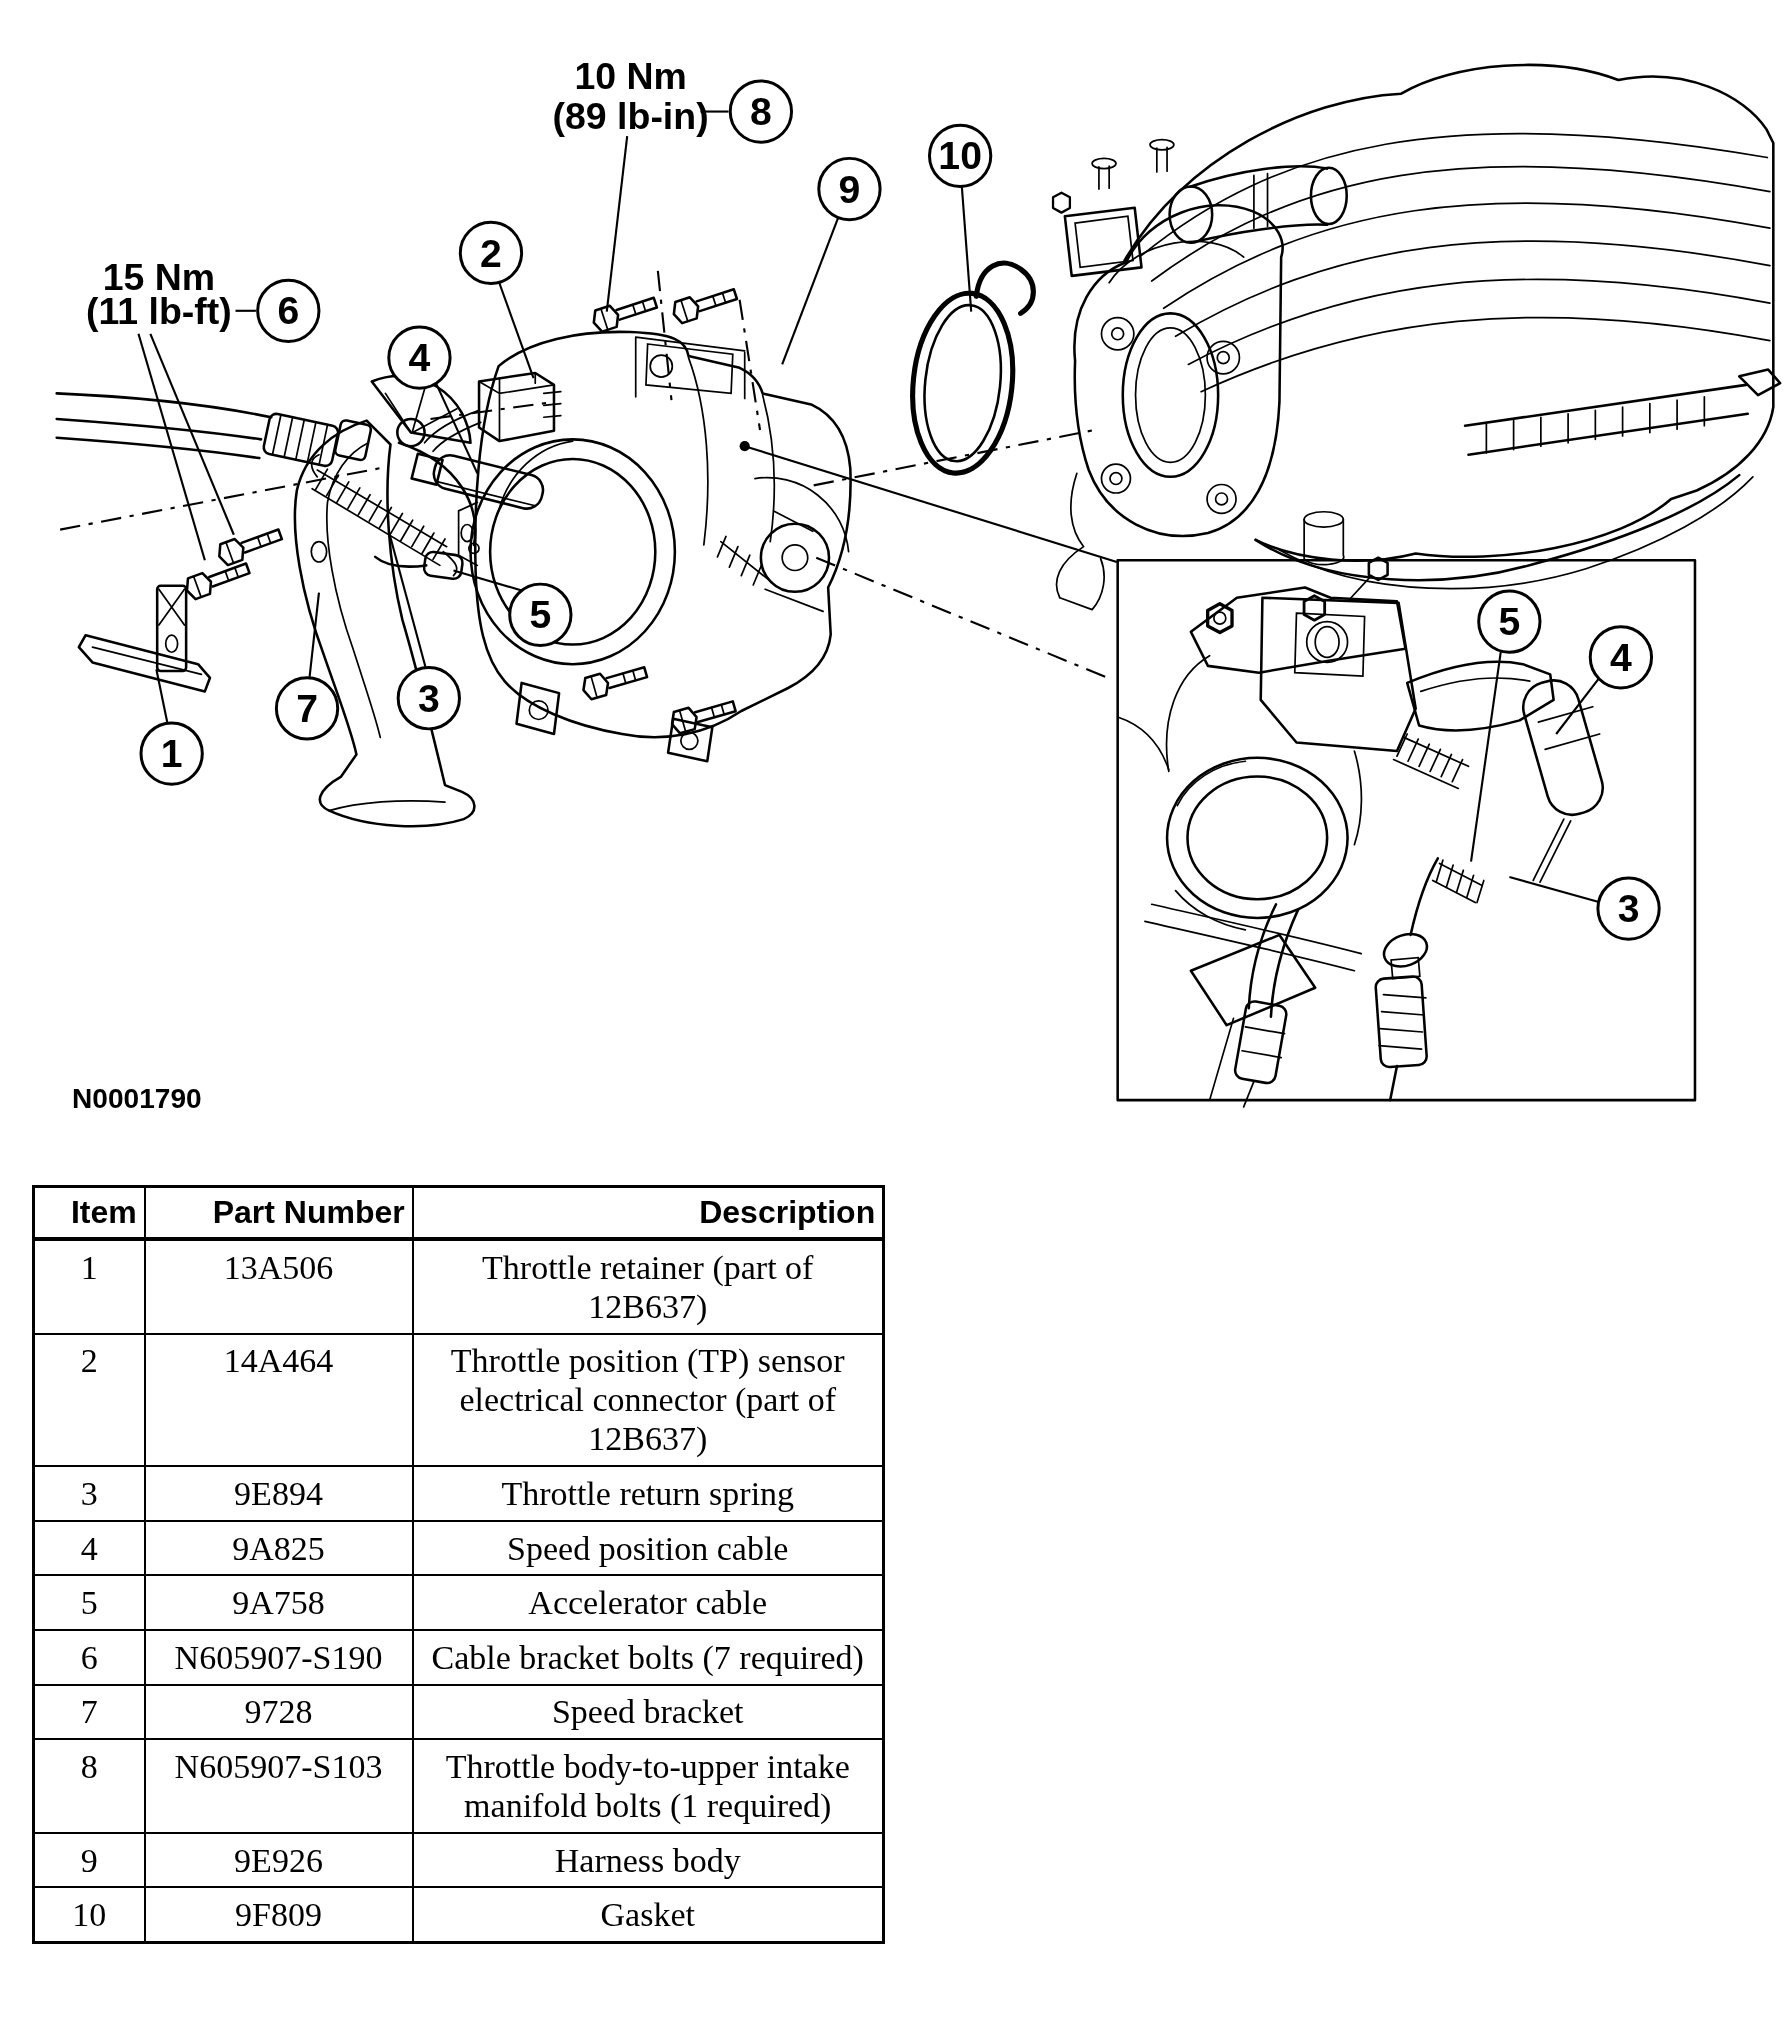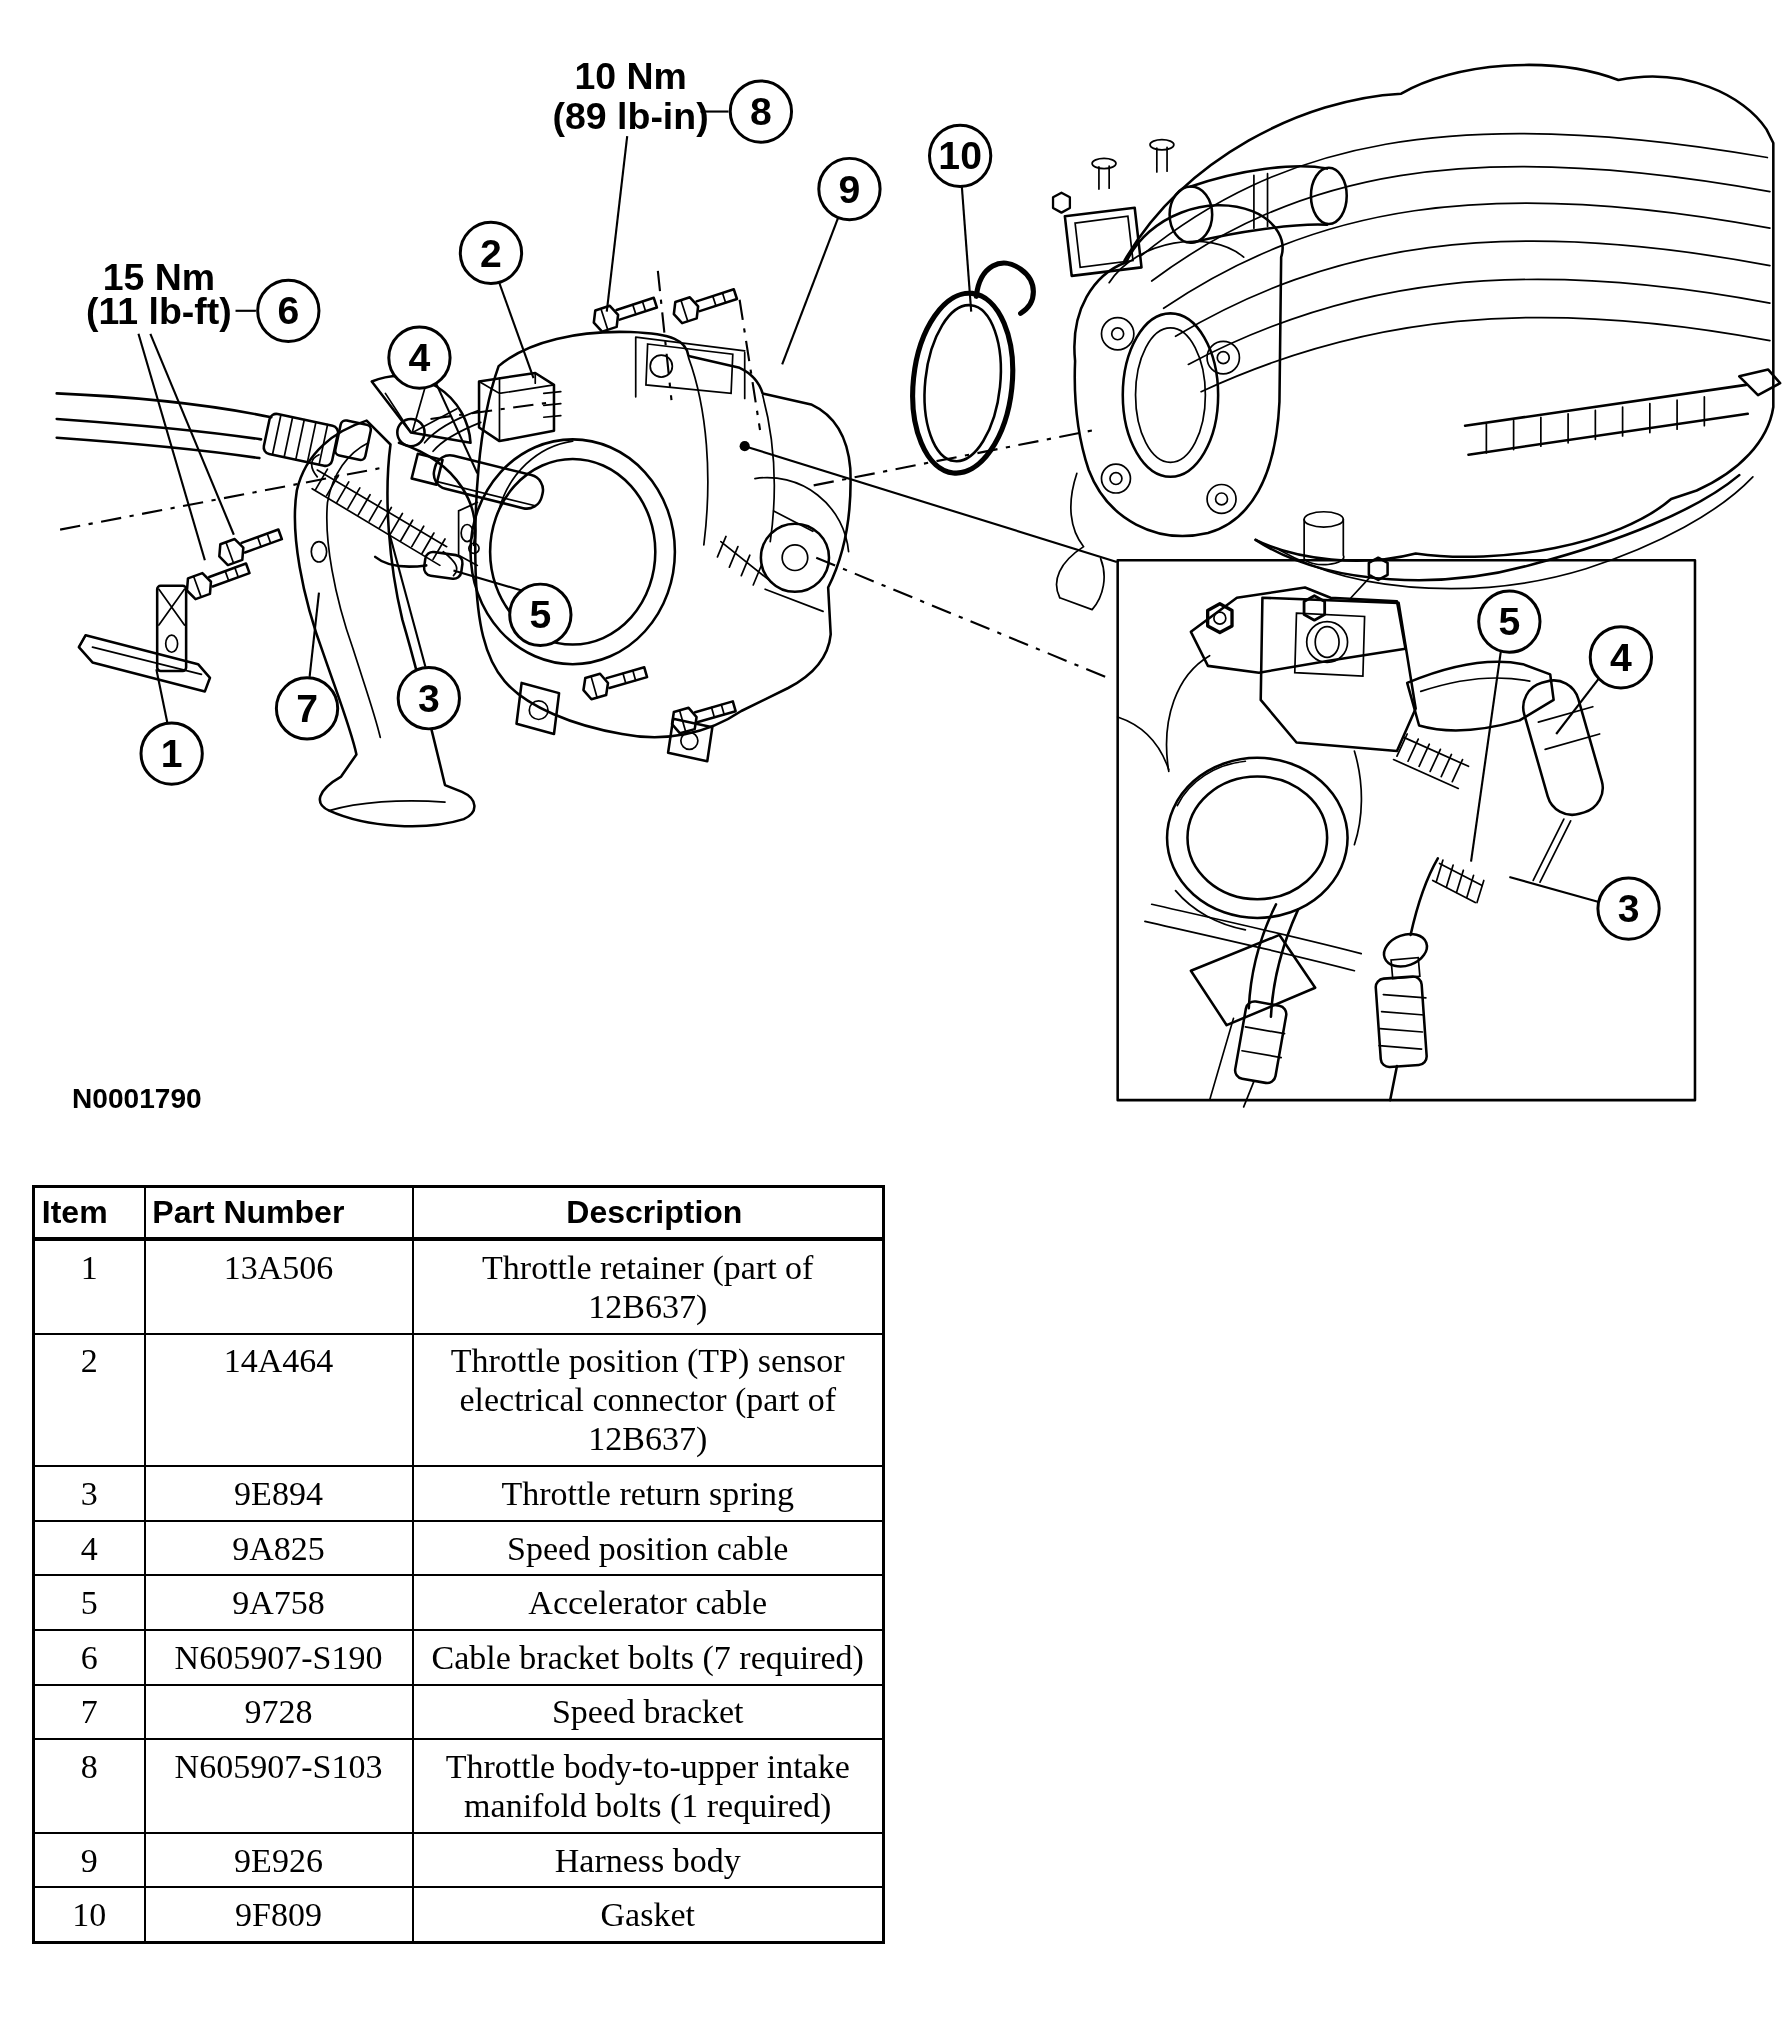--- a/index.html
+++ b/index.html
@@ -20,28 +20,28 @@
   .fig-num { font:700 33px "Liberation Sans", sans-serif; fill:#000; }
   
   .parts-table {
     position:absolute; left:32px; top:1185px; width:853px;
     border-collapse:collapse; table-layout:fixed; background:#fff;
     border:3.4px solid #000;
   }
   .parts-table th {
     border:2.6px solid #000; border-bottom:4.3px solid #000;
     font:700 32px/37px "Liberation Sans", sans-serif; color:#000;
-    padding:6px 6.8px; text-align:left; vertical-align:middle;
+    padding:6px 6.8px; text-align:right; vertical-align:middle;
   }
   .parts-table td {
     border:2.6px solid #000;
     font:400 34px/39px "Liberation Serif", serif; color:#000;
     padding:6.8px 12px; vertical-align:top; word-wrap:break-word;text-align:center;
   }
-  .parts-table th.c-desc { text-align:center; padding-left:20px; }
+  .parts-table th.c-desc { text-align:right; padding-left:20px; }
   .parts-table td.c-item { text-align:center; }
   .parts-table col.col-item { width:111px; }
   .parts-table col.col-part { width:268px; }
   .parts-table col.col-desc { width:471px; }
 </style>
 </head>
 <body>
 
 <svg id="diagram" width="1790" height="1141" viewBox="0 0 2101 1340" xmlns="http://www.w3.org/2000/svg">
 

